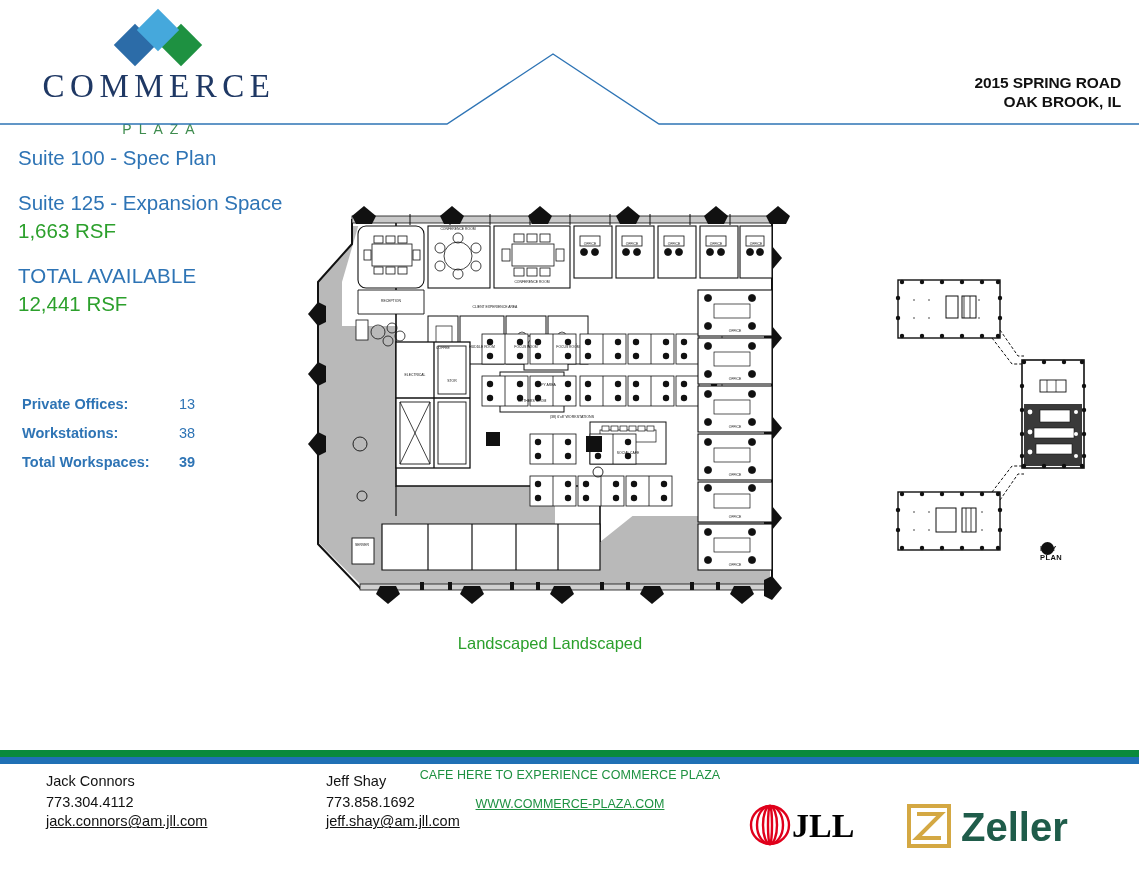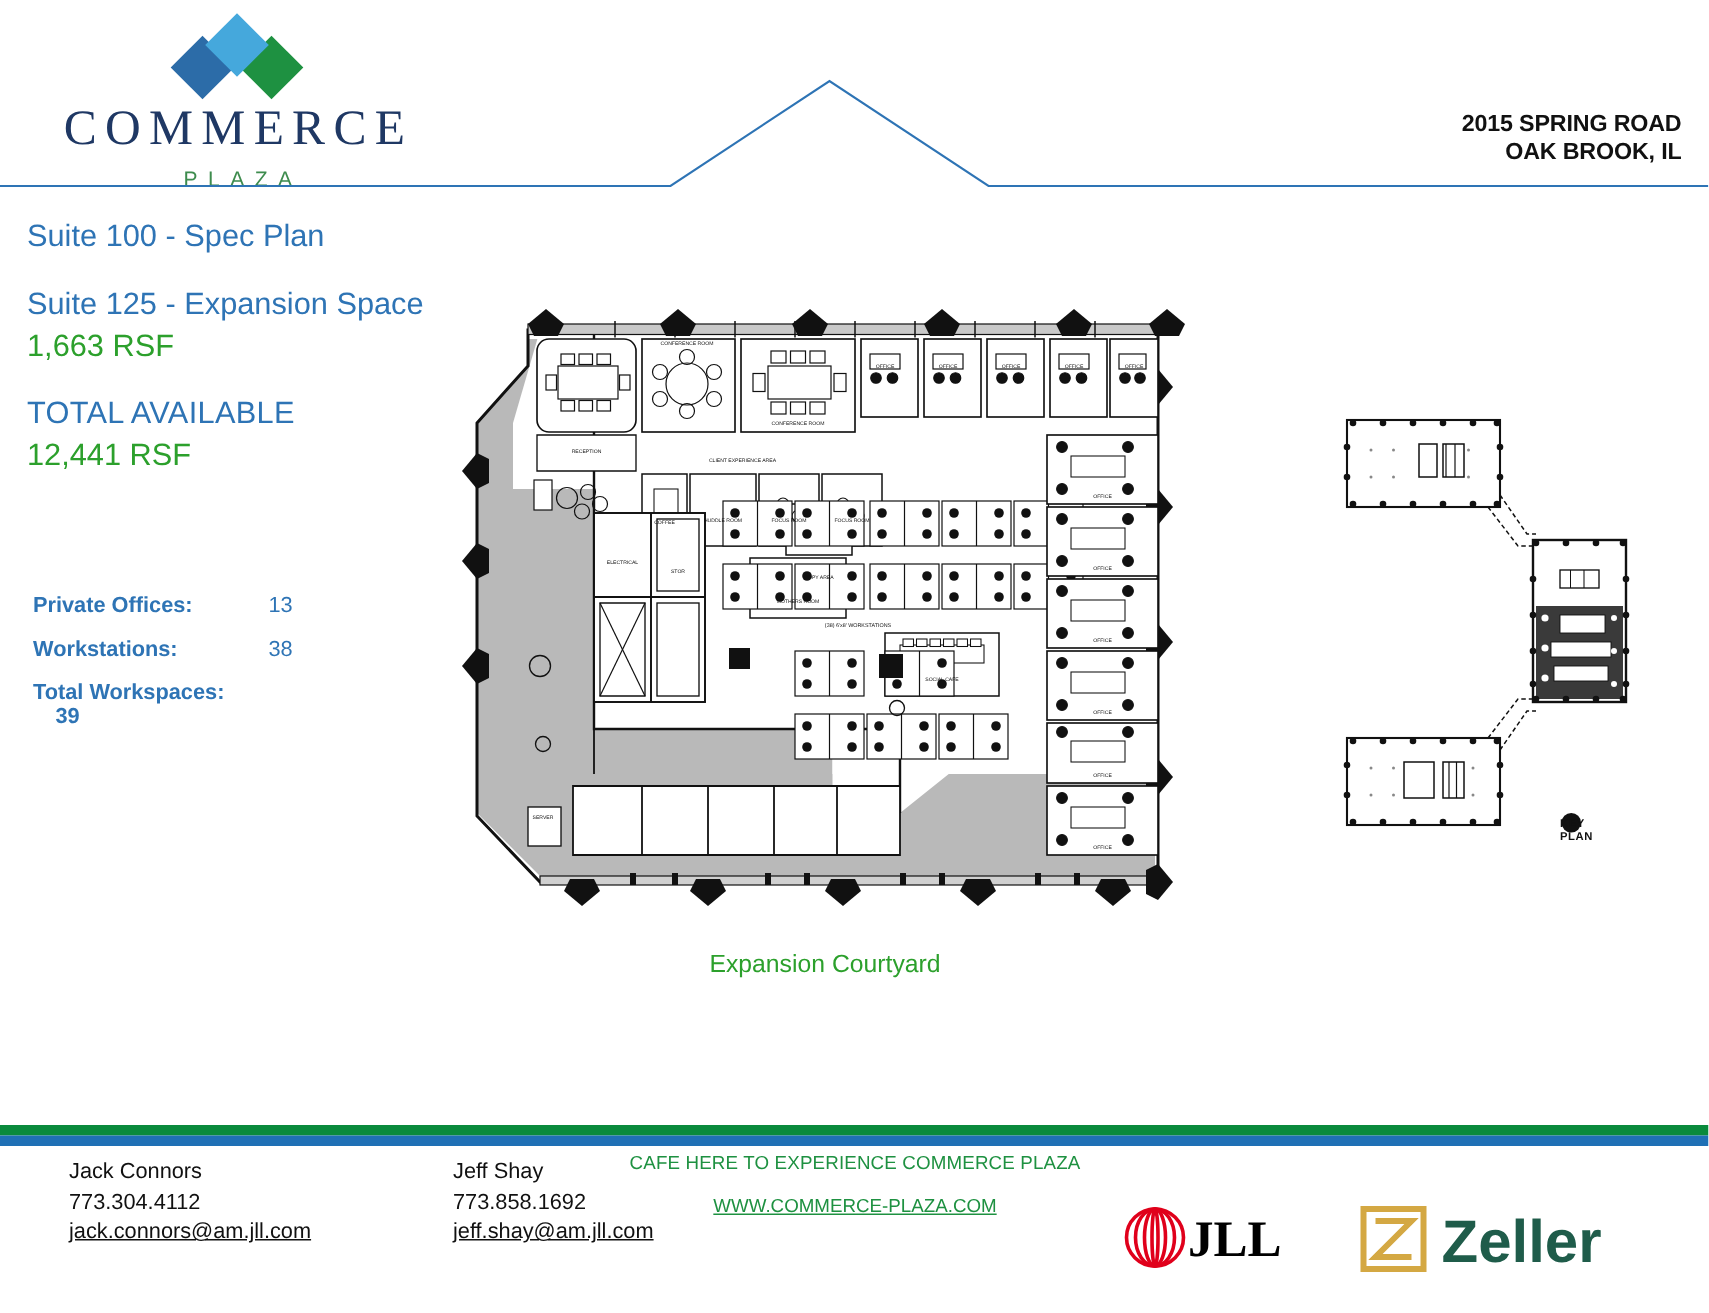--- a/index.html
+++ b/index.html
@@ -19,21 +19,21 @@
   .logo-marks { position: relative; width: 90px; height: 52px; margin: 0 auto 4px auto; }
   .dia { position: absolute; width: 30px; height: 30px; transform: rotate(45deg); }
   .dia-left  { left: 6px;  top: 16px; background: #2C6CA8; }
   .dia-top   { left: 29px; top: 1px;  background: #45A8DC; }
   .dia-right { left: 52px; top: 16px; background: #1E9141; }
   .logo-word {
     font-size: 33px; letter-spacing: 5.5px; color: #1F3864;
     font-family: "Liberation Serif", "DejaVu Serif", serif; line-height: 1;
   }
   .logo-sub {
-    font-size: 14px; letter-spacing: 7px; color: #3E8C4E; margin-top: 8px;
+    font-size: 14px; letter-spacing: 7px; color: #3E8C4E; margin-top: 18px;
     font-family: "Liberation Sans", sans-serif; padding-left: 6px;
   }
 
   .address {
     position: absolute; right: 18px; top: 74px; text-align: right;
     font-size: 15.5px; font-weight: bold; color: #111; line-height: 1.22;
     letter-spacing: -0.1px;
   }
 
   .divider-svg { position: absolute; left: 0; top: 48px; width: 1139px; height: 80px; }
@@ -45,21 +45,21 @@
   .suite-rsf   { font-size: 20.5px; color: #2CA02C; line-height: 1.34; }
   .suite-title.caps { letter-spacing: 0.2px; }
 
   .stats { position: absolute; left: 22px; top: 396px; width: 240px; }
   .stat-row {
     display: flex; align-items: baseline;
     font-size: 14.5px; color: #2E74B5; margin-bottom: 13px;
   }
   .stat-row .lbl { width: 142px; font-weight: bold; }
   .stat-row .val { width: 46px; text-align: center; }
-  .stat-row.total { font-weight: bold; flex-direction: column; }
+  .stat-row.total { font-weight: bold; }
   .stat-row.total .lbl { width: 142px; }
 
   
   .floorplan { position: absolute; left: 300px; top: 186px; width: 500px; height: 430px; }
   .courtyard-label {
     position: absolute; left: 300px; top: 634px; width: 500px; text-align: center;
     font-size: 16.5px; color: #2CA02C;
   }
 
   
@@ -72,21 +72,21 @@
     position: absolute; left: 1041px; top: 542px; width: 13px; height: 13px;
     border-radius: 50%; background: #111;
   }
 
   
   .bar-green { position: absolute; left: 0; top: 750px; width: 1139px; height: 7px; background: #0A8A3C; }
   .bar-blue  { position: absolute; left: 0; top: 757px; width: 1139px; height: 7px; background: #1F70B5; }
 
   .leasing { position: absolute; left: 46px; top: 772px; }
   .leasing-head { font-size: 14.5px; color: #111; margin-bottom: 16px; }
-  .contacts { display: flex; gap: 56px; }
+  .contacts { display: flex; gap: 80px; }
   .contact { font-size: 14.5px; color: #111; line-height: 1.36; width: 200px; }
   .contact .nm { margin-bottom: 1px; }
   .contact .em { text-decoration: underline; }
 
   .weblink { position: absolute; left: 360px; top: 768px; width: 420px; text-align: center; }
   .weblink .l1 { font-size: 12.5px; color: #1E9141; letter-spacing: 0.1px; }
   .weblink .l2 { font-size: 12.5px; color: #1E9141; text-decoration: underline; margin-top: 15px; }
 
   .jll-logo { position: absolute; left: 748px; top: 802px; width: 130px; height: 46px; }
   .zeller-logo { position: absolute; left: 905px; top: 800px; width: 195px; height: 52px; }
@@ -509,21 +509,21 @@
       <text x="435" y="146">OFFICE</text>
         <text x="435" y="194">OFFICE</text>
       <text x="435" y="242">OFFICE</text>
         <text x="435" y="290">OFFICE</text>
       <text x="435" y="332">OFFICE</text>
         <text x="435" y="380">OFFICE</text>
       <text x="272" y="232" font-size="3.6">(38) 6'x8' WORKSTATIONS</text>
     </g>
   </svg>
 
-  <div class="courtyard-label">Expansion Courtyard</div>
+  <div class="courtyard-label">Landscaped Landscaped</div>
 
   <svg class="keyplan" viewBox="0 0 240 300">
     <defs>
       <g id="kpdot">
           <circle cx="0" cy="0" r="2.4" fill="#111"></circle>
         </g>
     </defs>
 
     <g>
       <rect x="14" y="12" width="102" height="58" fill="#fff" stroke="#111" stroke-width="1.4"></rect>

